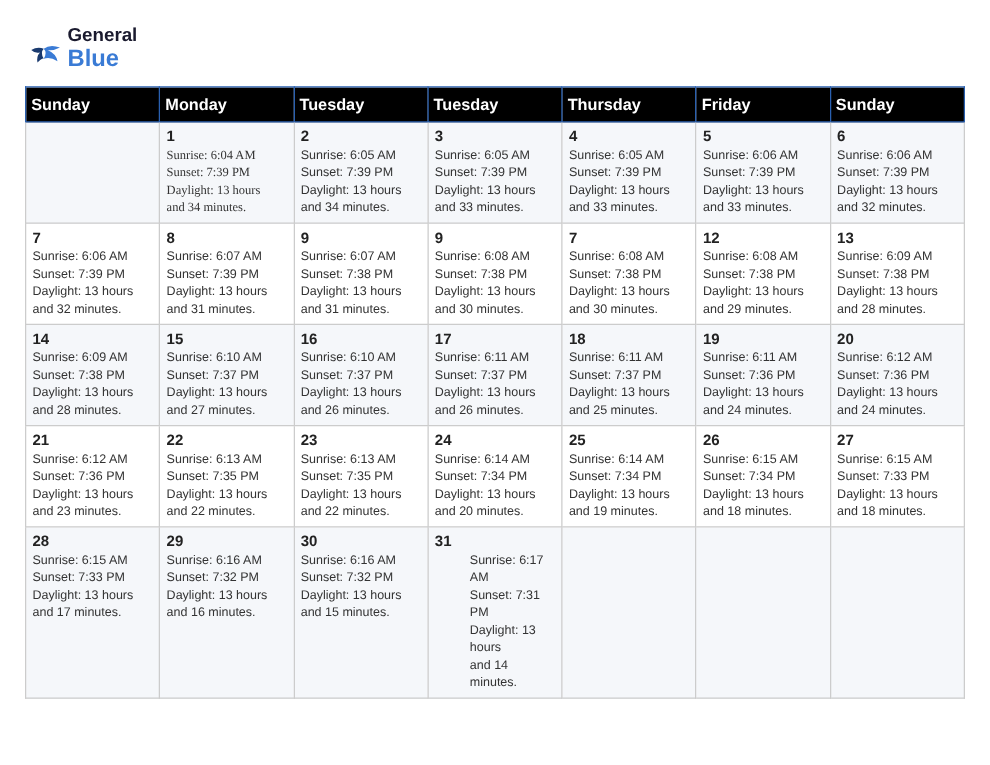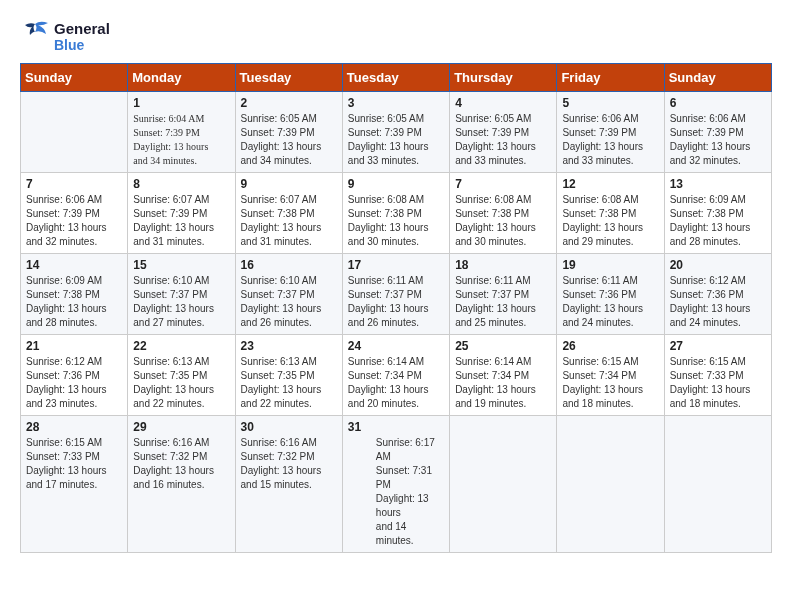--- a/index.html
+++ b/index.html
@@ -11,21 +11,21 @@
       padding: 20px;
     }
     .header {
       display: flex;
       justify-content: space-between;
       align-items: flex-start;
       margin-bottom: 10px;
     }
     .logo {
       display: flex;
-      align-items: flex-start;
+      align-items: flex-end;
       gap: 4px;
     }
     .logo-bird {
       width: 30px;
       height: 24px;
     }
     .title-block {
       text-align: right;
     }
     .month-title {
@@ -37,21 +37,21 @@
     .location-title {
       font-size: 16px;
       color: #333;
     }
     table {
       width: 100%;
       border-collapse: collapse;
       table-layout: fixed;
     }
     thead tr th {
-      background-color: #c2410c;
+      background-color: #000000;
       color: #fff;
       font-size: 13px;
       font-weight: bold;
       padding: 6px 4px;
       text-align: left;
       border: 1px solid #2a60b0;
     }
     tbody tr td {
       vertical-align: top;
       padding: 4px 5px;
@@ -82,21 +82,21 @@
 <body>
 
 <div class="header">
   <div class="logo">
     <svg class="logo-bird" viewBox="0 0 30 24" xmlns="http://www.w3.org/2000/svg">
       <path d="M15 4 Q20 0 28 3 Q22 6 18 5 Q25 8 26 14 Q20 10 15 12 Q18 7 15 4Z" fill="#3a7bd5"></path>
       <path d="M15 4 Q10 2 5 5 Q8 8 12 7 Q9 10 10 15 Q14 11 15 12 Q12 7 15 4Z" fill="#1a3a6e"></path>
     </svg>
     <div>
       <div style="font-size:15px;font-weight:bold;color:#1a1a2e;">General</div>
-      <div style="font-size:14px;font-weight:bold;color:#3a7bd5;">Blue</div>
+      <div style="font-size:19px;font-weight:bold;color:#3a7bd5;">Blue</div>
     </div>
   </div>
   <div class="title-block">
     <div class="month-title"></div>
     <div class="location-title"></div>
   </div>
 </div>
 
 <table>
   <thead>

